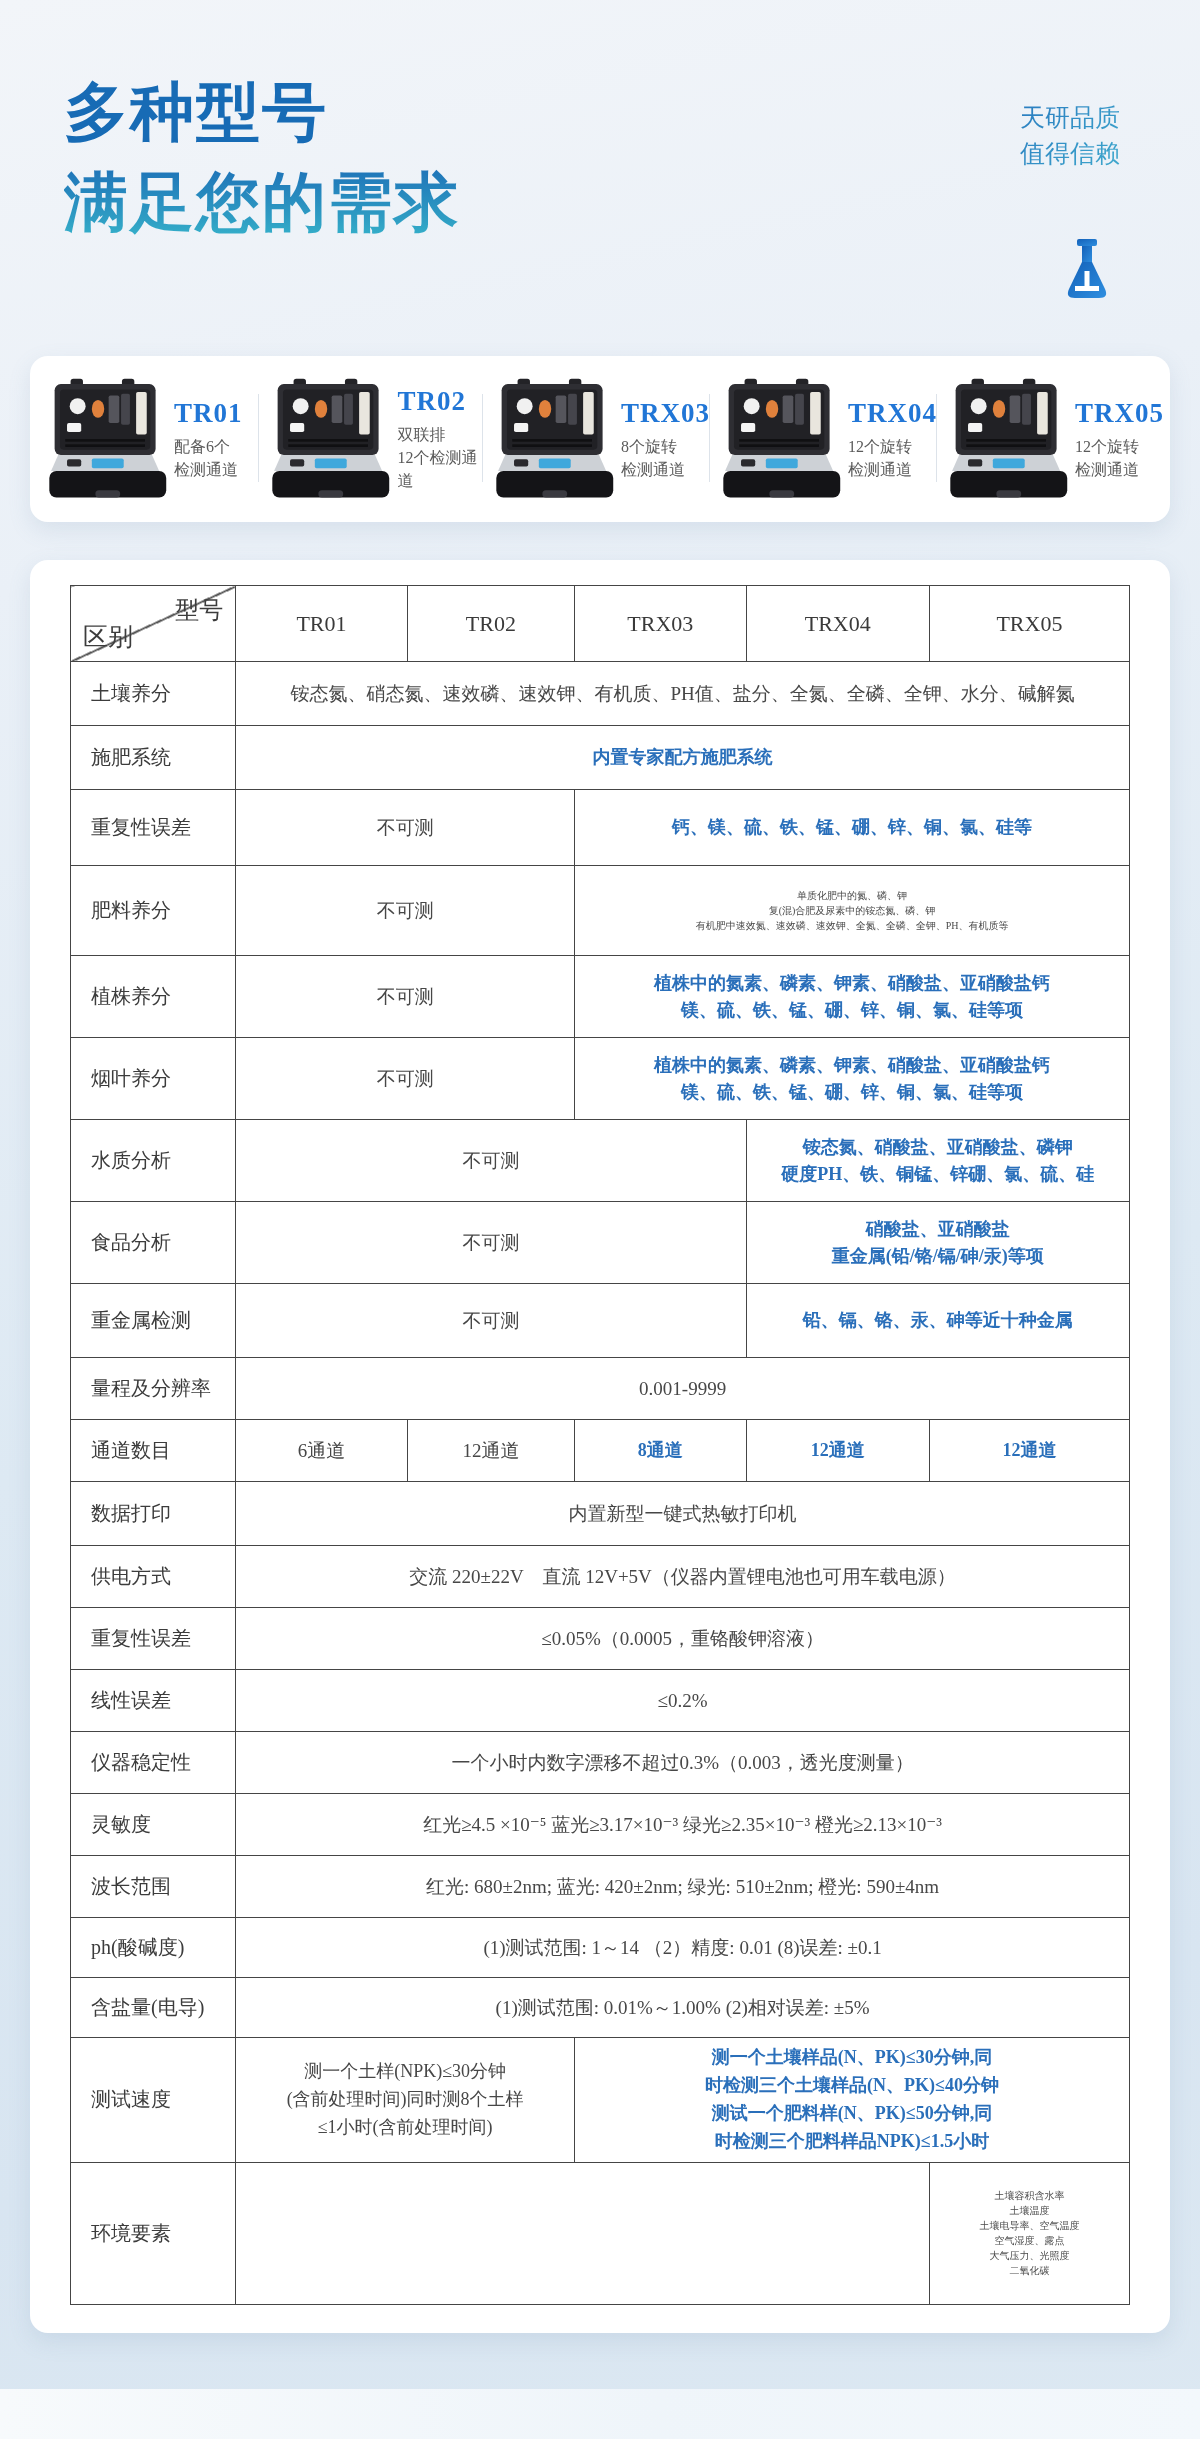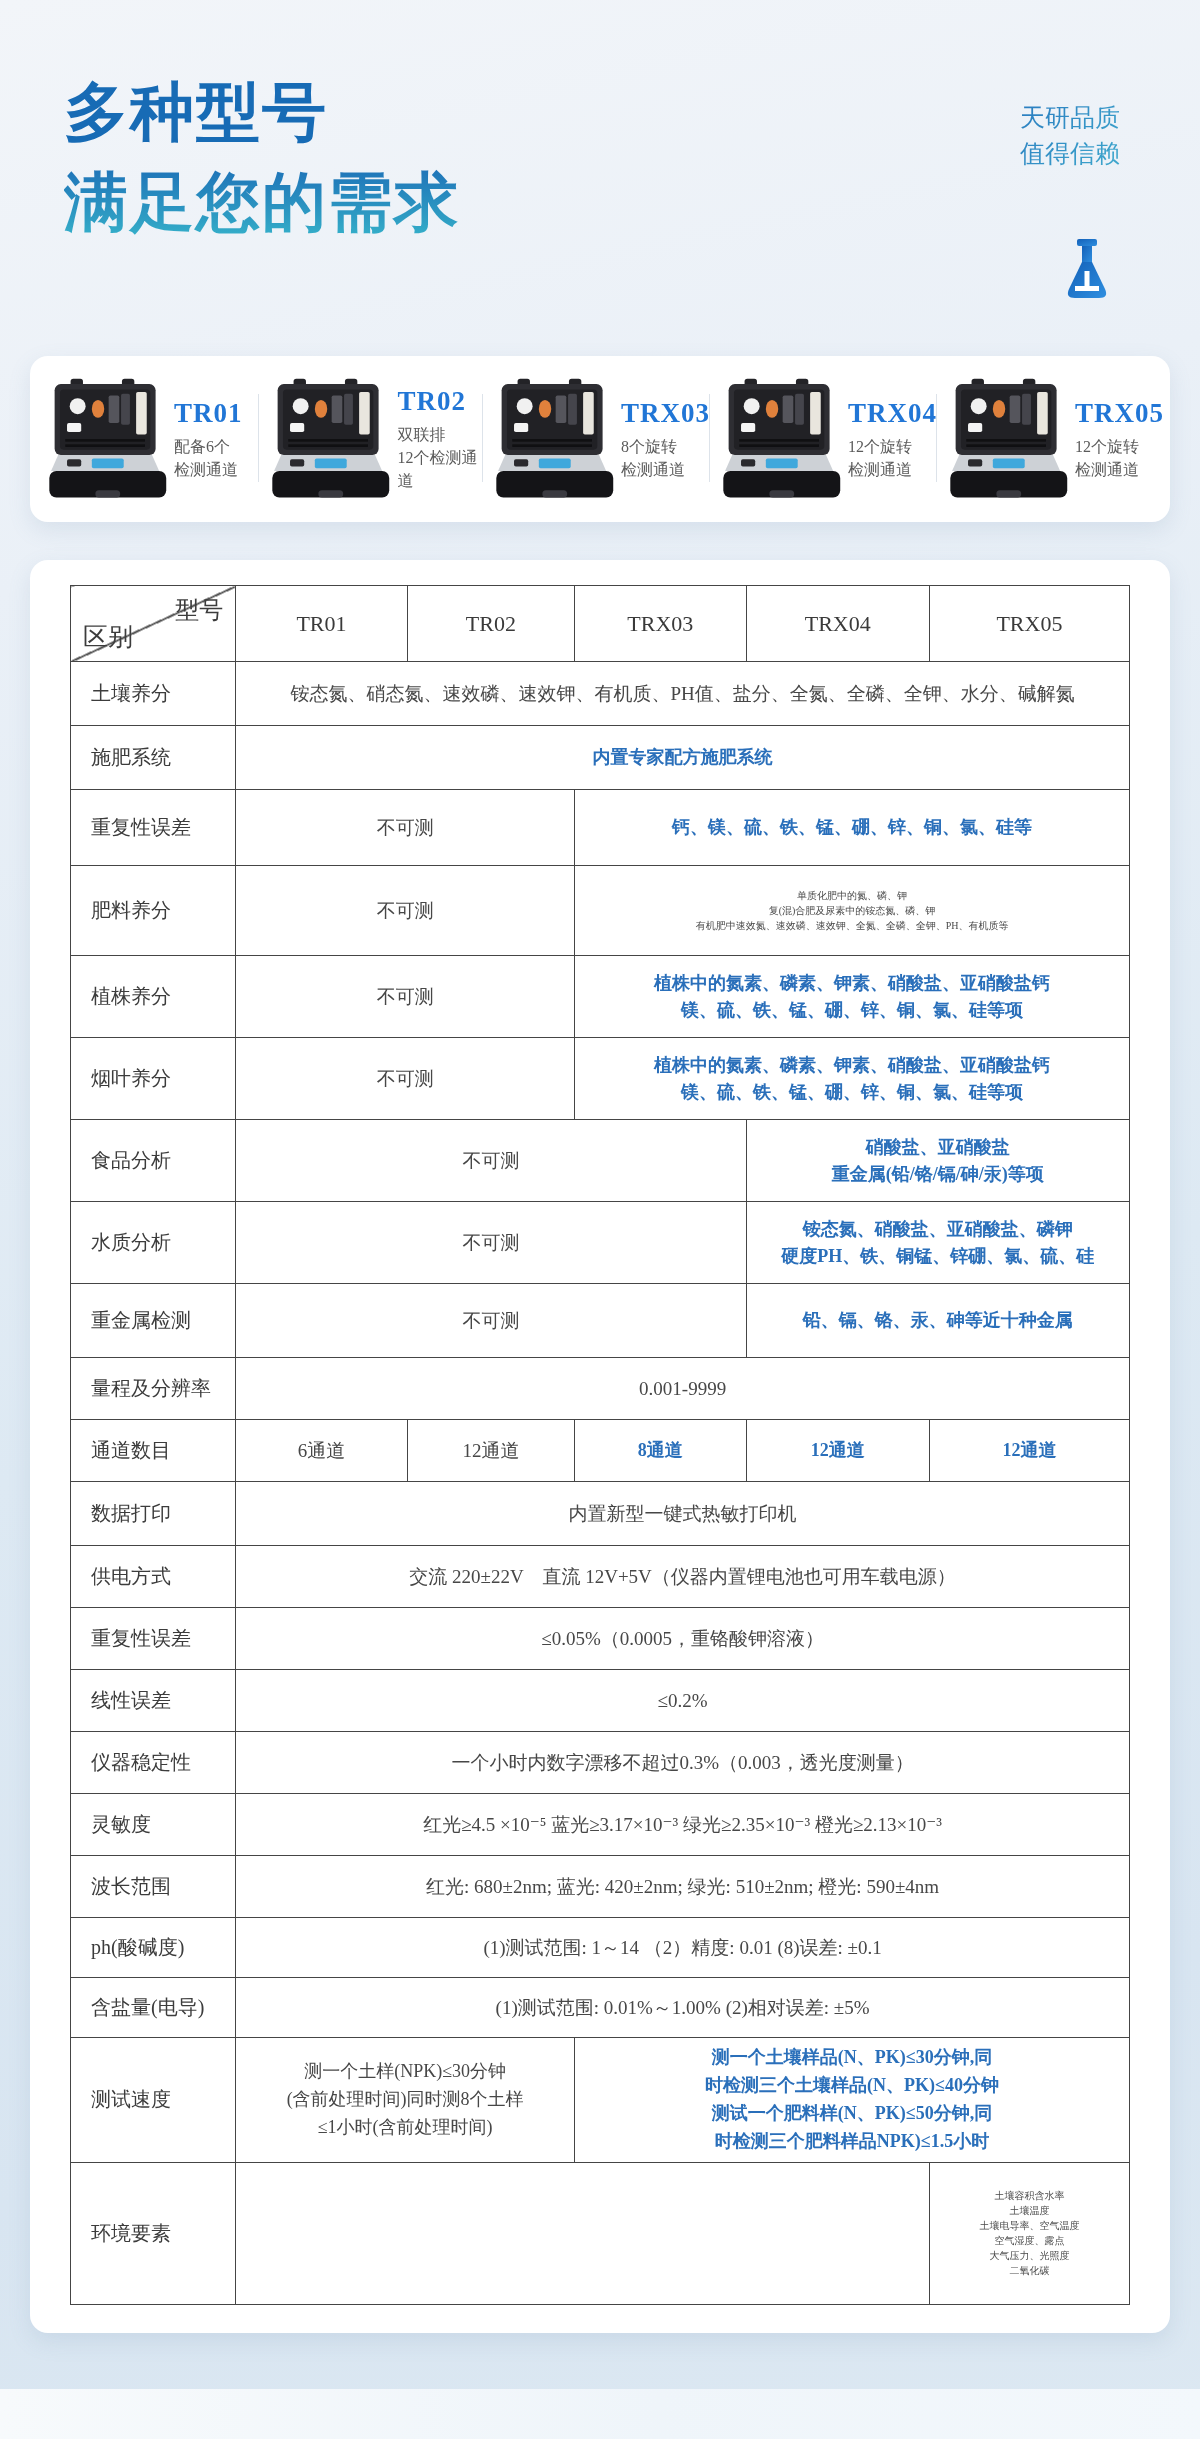--- a/index.html
+++ b/index.html
@@ -210,31 +210,31 @@
       </tr>
 
       <tr style="height:82px">
         <td class="lbl">烟叶养分</td>
         <td class="val" colspan="2">不可测</td>
         <td class="val blue" colspan="3">植株中的氮素、磷素、钾素、硝酸盐、亚硝酸盐钙
 镁、硫、铁、锰、硼、锌、铜、氯、硅等项</td>
       </tr>
 
       <tr style="height:82px">
+        <td class="lbl">水质分析</td>
+        <td class="val" colspan="3">不可测</td>
+        <td class="val blue" colspan="2">铵态氮、硝酸盐、亚硝酸盐、磷钾
+硬度PH、铁、铜锰、锌硼、氯、硫、硅</td>
+      </tr>
+
+      <tr style="height:82px">
         <td class="lbl">食品分析</td>
         <td class="val" colspan="3">不可测</td>
         <td class="val blue" colspan="2">硝酸盐、亚硝酸盐
 重金属(铅/铬/镉/砷/汞)等项</td>
-      </tr>
-
-      <tr style="height:82px">
-        <td class="lbl">水质分析</td>
-        <td class="val" colspan="3">不可测</td>
-        <td class="val blue" colspan="2">铵态氮、硝酸盐、亚硝酸盐、磷钾
-硬度PH、铁、铜锰、锌硼、氯、硫、硅</td>
       </tr>
 
       <tr style="height:74px">
         <td class="lbl">重金属检测</td>
         <td class="val" colspan="3">不可测</td>
         <td class="val blue" colspan="2">铅、镉、铬、汞、砷等近十种金属</td>
       </tr>
 
       <tr style="height:62px">
         <td class="lbl">量程及分辨率</td>

